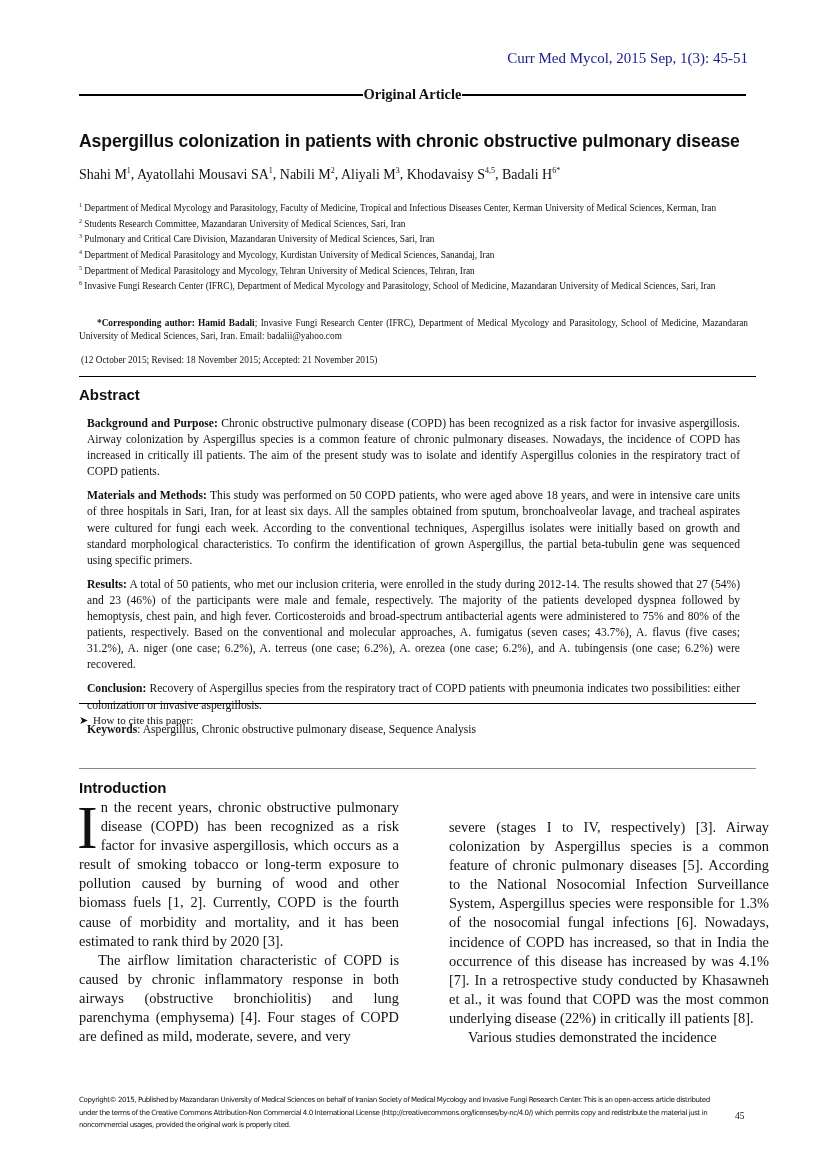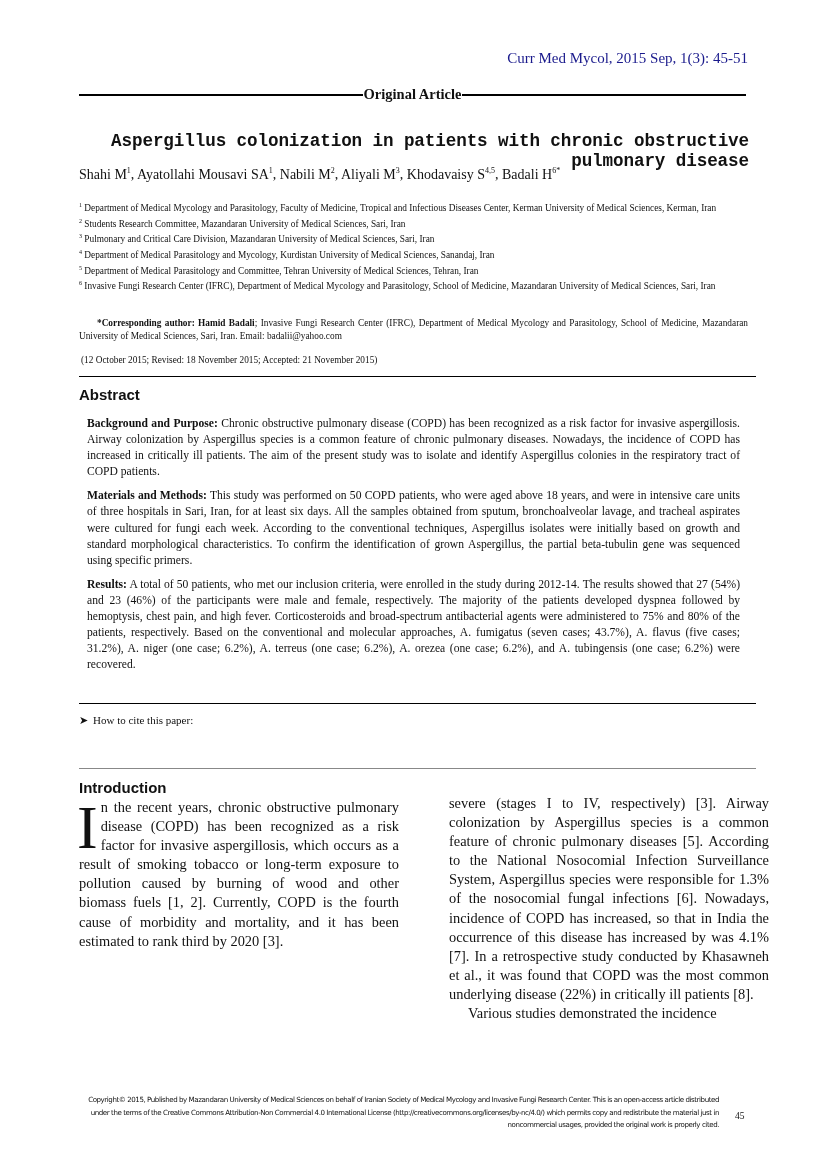--- a/index.html
+++ b/index.html
@@ -4,21 +4,21 @@
 <style>
   html, body { margin: 0; padding: 0; background: #ffffff; }
   body { width: 827px; height: 1169px; position: relative; overflow: hidden; color: #111; }
 
   .journal-ref { position: absolute; top: 50px; right: 79px; font-size: 15px; color: #1a1a8c; font-family: "Liberation Serif", serif; }
 
   .article-type { position: absolute; top: 86px; left: 79px; width: 667px; display: flex; align-items: center; justify-content: center; }
   .article-type .rule { flex: 1; height: 2px; background: #000; }
   .article-type .label { font-family: "Liberation Serif", serif; font-weight: bold; font-size: 14.5px; padding: 0 1px; }
 
-  .title { position: absolute; top: 131px; left: 79px; width: 670px; font-family: Liberation Mono, monospace; font-weight: bold; font-size: 17.6px; letter-spacing: -0.1px; text-align: right; }
+  .title { position: absolute; top: 131px; left: 79px; width: 670px; font-family: Liberation Sans, sans-serif; font-weight: bold; font-size: 17.6px; letter-spacing: -0.1px; }
   .authors { position: absolute; top: 166px; left: 79px; font-family: "Liberation Serif", serif; font-size: 14px; text-align: center; }
   .authors sup { font-size: 8px; }
 
   .affils { position: absolute; top: 199px; left: 79px; width: 669px; font-family: "Liberation Serif", serif; font-size: 9.3px; line-height: 12.6px; }
   .affil { text-align: justify; padding-left: 5px; text-indent: -5px; }
   .affil sup { font-size: 6px; }
 
   .corr { position: absolute; top: 317px; left: 79px; width: 669px; font-family: "Liberation Serif", serif; font-size: 9.3px; line-height: 12.6px; text-align: justify; }
   .corr b { font-weight: bold; margin-left: 18px; }
   .dates { position: absolute; top: 355px; left: 81px; font-family: "Liberation Serif", serif; font-size: 9.3px; }
@@ -33,25 +33,25 @@
   .cite { position: absolute; top: 712px; left: 79px; width: 669px; font-family: "Liberation Serif", serif; font-size: 11px; line-height: 16px; text-align: justify; }
   .cite p { margin: 0; }
   .cite .arrow { display: inline-block; width: 14px; }
   .doi { color: #2222aa; }
 
   .intro-title { position: absolute; top: 779px; left: 79px; font-family: "Liberation Sans", sans-serif; font-weight: bold; font-size: 15px; }
 
   .col { position: absolute; font-family: "Liberation Serif", serif; font-size: 14.4px; line-height: 19.1px; text-align: justify; }
   .col p { margin: 0; }
   .col-left { top: 798px; left: 79px; width: 320px; }
-  .col-right { top: 794px; left: 449px; width: 320px; }
+  .col-right { top: 818px; left: 449px; width: 320px; }
   .dropcap { float: left; font-size: 62px; line-height: 50px; margin: 4px 3px 0 -2px; font-family: "Liberation Serif", serif; }
   .indent { text-indent: 19px; }
 
-  .copyright { position: absolute; top: 1094px; left: 79px; width: 640px; font-family: "DejaVu Sans", sans-serif; font-size: 7.1px; line-height: 12.6px; letter-spacing: -0.45px; color: #111; text-align: right; }
+  .copyright { position: absolute; top: 1094px; left: 79px; width: 640px; font-family: "DejaVu Sans", sans-serif; font-size: 7.1px; line-height: 12.6px; letter-spacing: -0.45px; color: #111; }
   .page-num { position: absolute; top: 1111px; left: 735px; font-family: "Liberation Serif", serif; font-size: 9.5px; }
 </style>
 </head>
 <body>
 
 <div class="journal-ref">Curr Med Mycol, 2015 Sep, 1(3): 45-51</div>
 
 <div class="article-type">
   <div class="rule"></div>
   <span class="label">Original Article</span>
@@ -60,51 +60,54 @@
 
 <div class="title">Aspergillus colonization in patients with chronic obstructive pulmonary disease</div>
 
 <div class="authors" id="authors"><span>Shahi M</span><sup>1</sup><span>, </span><span>Ayatollahi Mousavi SA</span><sup>1</sup><span>, </span><span>Nabili M</span><sup>2</sup><span>, </span><span>Aliyali M</span><sup>3</sup><span>, </span><span>Khodavaisy S</span><sup>4,5</sup><span>, </span><span>Badali H</span><sup>6*</sup><span></span></div>
 
 <div class="affils" id="affils">
     <div class="affil"><sup>1</sup> <span>Department of Medical Mycology and Parasitology, Faculty of Medicine, Tropical and Infectious Diseases Center, Kerman University of Medical Sciences, Kerman, Iran</span></div>
     <div class="affil"><sup>2</sup> <span>Students Research Committee, Mazandaran University of Medical Sciences, Sari, Iran</span></div>
     <div class="affil"><sup>3</sup> <span>Pulmonary and Critical Care Division, Mazandaran University of Medical Sciences, Sari, Iran</span></div>
     <div class="affil"><sup>4</sup> <span>Department of Medical Parasitology and Mycology, Kurdistan University of Medical Sciences, Sanandaj, Iran</span></div>
-    <div class="affil"><sup>5</sup> <span>Department of Medical Parasitology and Committee, Tehran University of Medical Sciences, Tehran, Iran</span></div>
+    <div class="affil"><sup>5</sup> <span>Department of Medical Parasitology and Mycology, Tehran University of Medical Sciences, Tehran, Iran</span></div>
     <div class="affil"><sup>6</sup> <span>Invasive Fungi Research Center (IFRC), Department of Medical Mycology and Parasitology, School of Medicine, Mazandaran University of Medical Sciences, Sari, Iran</span></div>
   </div>
 
 <div class="corr">
   <b>*Corresponding author: Hamid Badali</b><span>; Invasive Fungi Research Center (IFRC), Department of Medical Mycology and Parasitology, School of Medicine, Mazandaran University of Medical Sciences, Sari, Iran. Email: badalii@yahoo.com</span>
 </div>
 
 <div class="dates">(12 October 2015; Revised: 18 November 2015; Accepted: 21 November 2015)</div>
 
 <div class="hr" style="top:376px;"></div>
 
 <div class="abstract-title">Abstract</div>
 <div class="abstract" id="abstract">
     <p><b>Background and Purpose:</b><span> Chronic obstructive pulmonary disease (COPD) has been recognized as a risk factor for invasive aspergillosis. Airway colonization by Aspergillus species is a common feature of chronic pulmonary diseases. Nowadays, the incidence of COPD has increased in critically ill patients. The aim of the present study was to isolate and identify Aspergillus colonies in the respiratory tract of COPD patients.</span></p>
     <p><b>Materials and Methods:</b><span> This study was performed on 50 COPD patients, who were aged above 18 years, and were in intensive care units of three hospitals in Sari, Iran, for at least six days. All the samples obtained from sputum, bronchoalveolar lavage, and tracheal aspirates were cultured for fungi each week. According to the conventional techniques, Aspergillus isolates were initially based on growth and standard morphological characteristics. To confirm the identification of grown Aspergillus, the partial beta-tubulin gene was sequenced using specific primers.</span></p>
     <p><b>Results:</b><span> A total of 50 patients, who met our inclusion criteria, were enrolled in the study during 2012-14. The results showed that 27 (54%) and 23 (46%) of the participants were male and female, respectively. The majority of the patients developed dyspnea followed by hemoptysis, chest pain, and high fever. Corticosteroids and broad-spectrum antibacterial agents were administered to 75% and 80% of the patients, respectively. Based on the conventional and molecular approaches, A. fumigatus (seven cases; 43.7%), A. flavus (five cases; 31.2%), A. niger (one case; 6.2%), A. terreus (one case; 6.2%), A. orezea (one case; 6.2%), and A. tubingensis (one case; 6.2%) were recovered.</span></p>
+    <p><b>Conclusion:</b><span> Recovery of Aspergillus species from the respiratory tract of COPD patients with pneumonia indicates two possibilities: either colonization or invasive aspergillosis.</span></p>
+    <p><b>Keywords</b><span>: Aspergillus, Chronic obstructive pulmonary disease, Sequence Analysis</span></p>
   </div>
 
 <div class="hr" style="top:703px;"></div>
 
 <div class="cite">
   <p><span class="arrow">➤</span><span>How to cite this paper:</span></p>
 </div>
 
 <div class="hr" style="top:768px; background:#888;"></div>
 
 <div class="intro-title">Introduction</div>
 
 <div class="col col-left">
   <p><span class="dropcap">I</span><span>n the recent years, chronic obstructive pulmonary disease (COPD) has been recognized as a risk factor for invasive aspergillosis, which occurs as a result of smoking tobacco or long-term exposure to pollution caused by burning of wood and other biomass fuels [1, 2]. Currently, COPD is the fourth cause of morbidity and mortality, and it has been estimated to rank third by 2020 [3].</span></p>
+  <p class="indent">The airflow limitation characteristic of COPD is caused by chronic inflammatory response in both airways (obstructive bronchiolitis) and lung parenchyma (emphysema) [4]. Four stages of COPD are defined as mild, moderate, severe, and very</p>
 </div>
 
 <div class="col col-right">
   <p>severe (stages I to IV, respectively) [3]. Airway colonization by Aspergillus species is a common feature of chronic pulmonary diseases [5]. According to the National Nosocomial Infection Surveillance System, Aspergillus species were responsible for 1.3% of the nosocomial fungal infections [6]. Nowadays, incidence of COPD has increased, so that in India the occurrence of this disease has increased by was 4.1% [7]. In a retrospective study conducted by Khasawneh et al., it was found that COPD was the most common underlying disease (22%) in critically ill patients [8].</p>
   <p class="indent">Various studies demonstrated the incidence</p>
 </div>
 
 <div class="copyright">Copyright© 2015, Published by Mazandaran University of Medical Sciences on behalf of Iranian Society of Medical Mycology and Invasive Fungi Research Center. This is an open-access article distributed under the terms of the Creative Commons Attribution-Non Commercial 4.0 International License (http://creativecommons.org/licenses/by-nc/4.0/) which permits copy and redistribute the material just in noncommercial usages, provided the original work is properly cited.</div>
 <div class="page-num">45</div>
 

